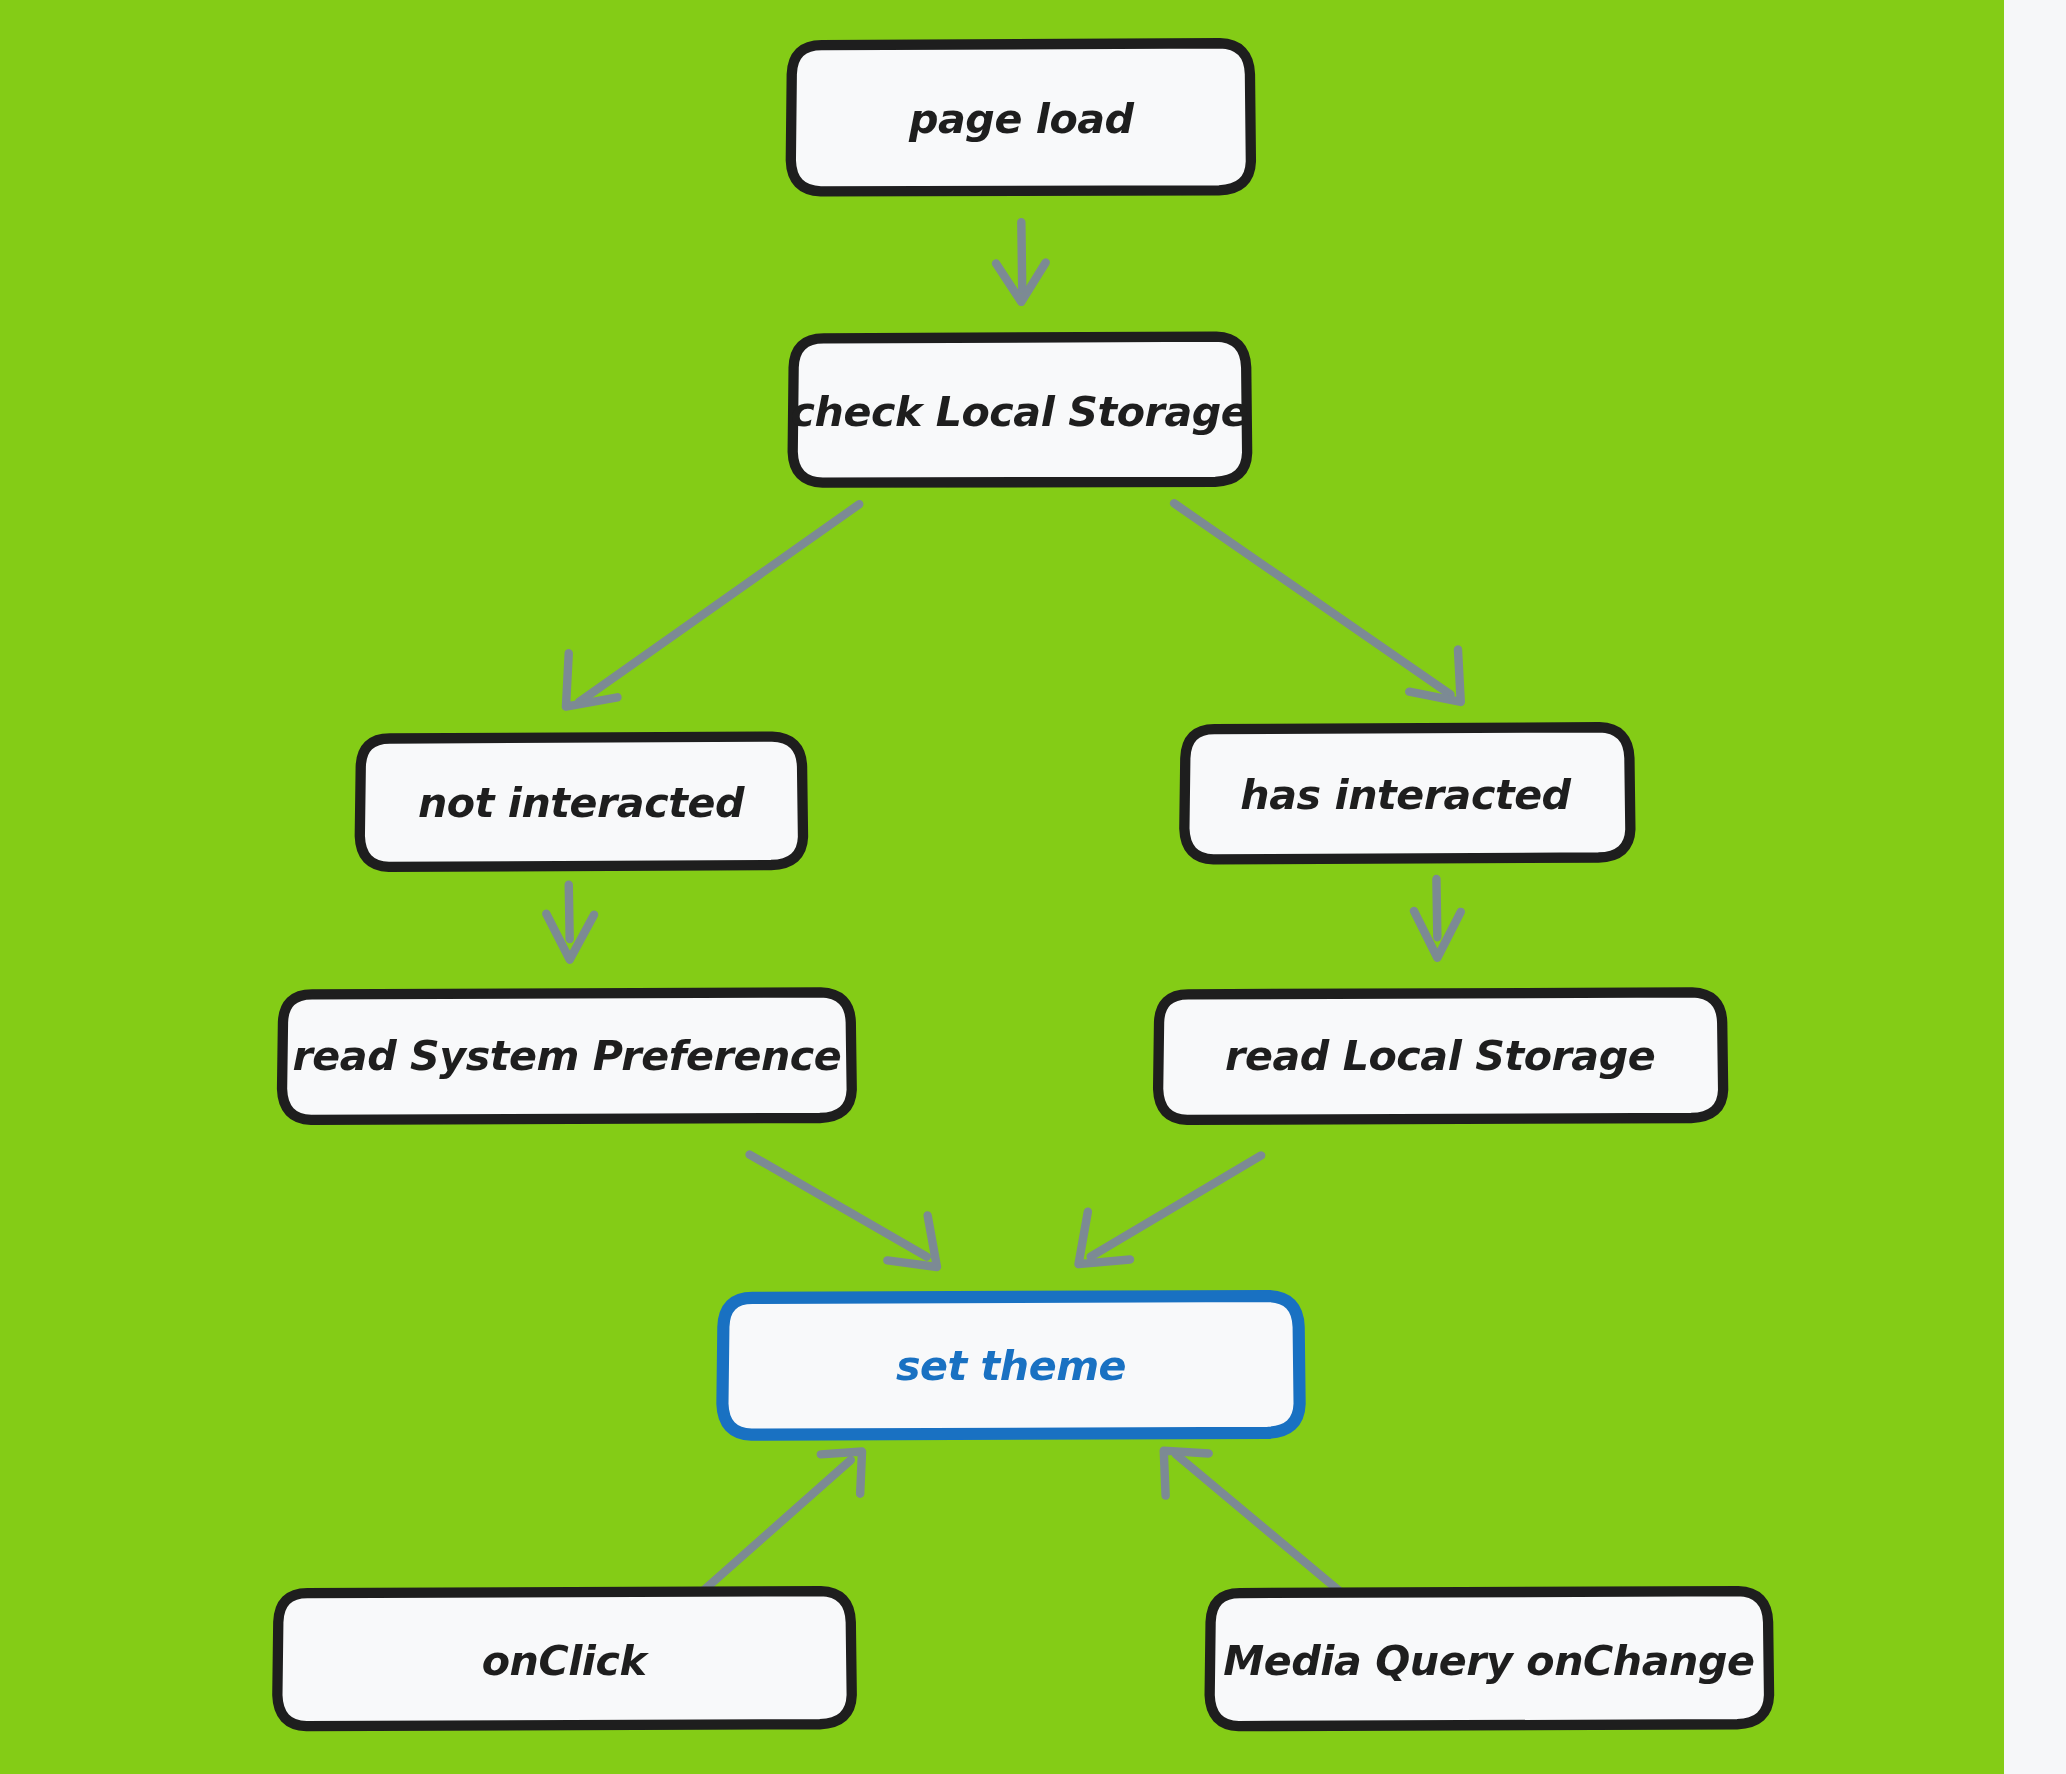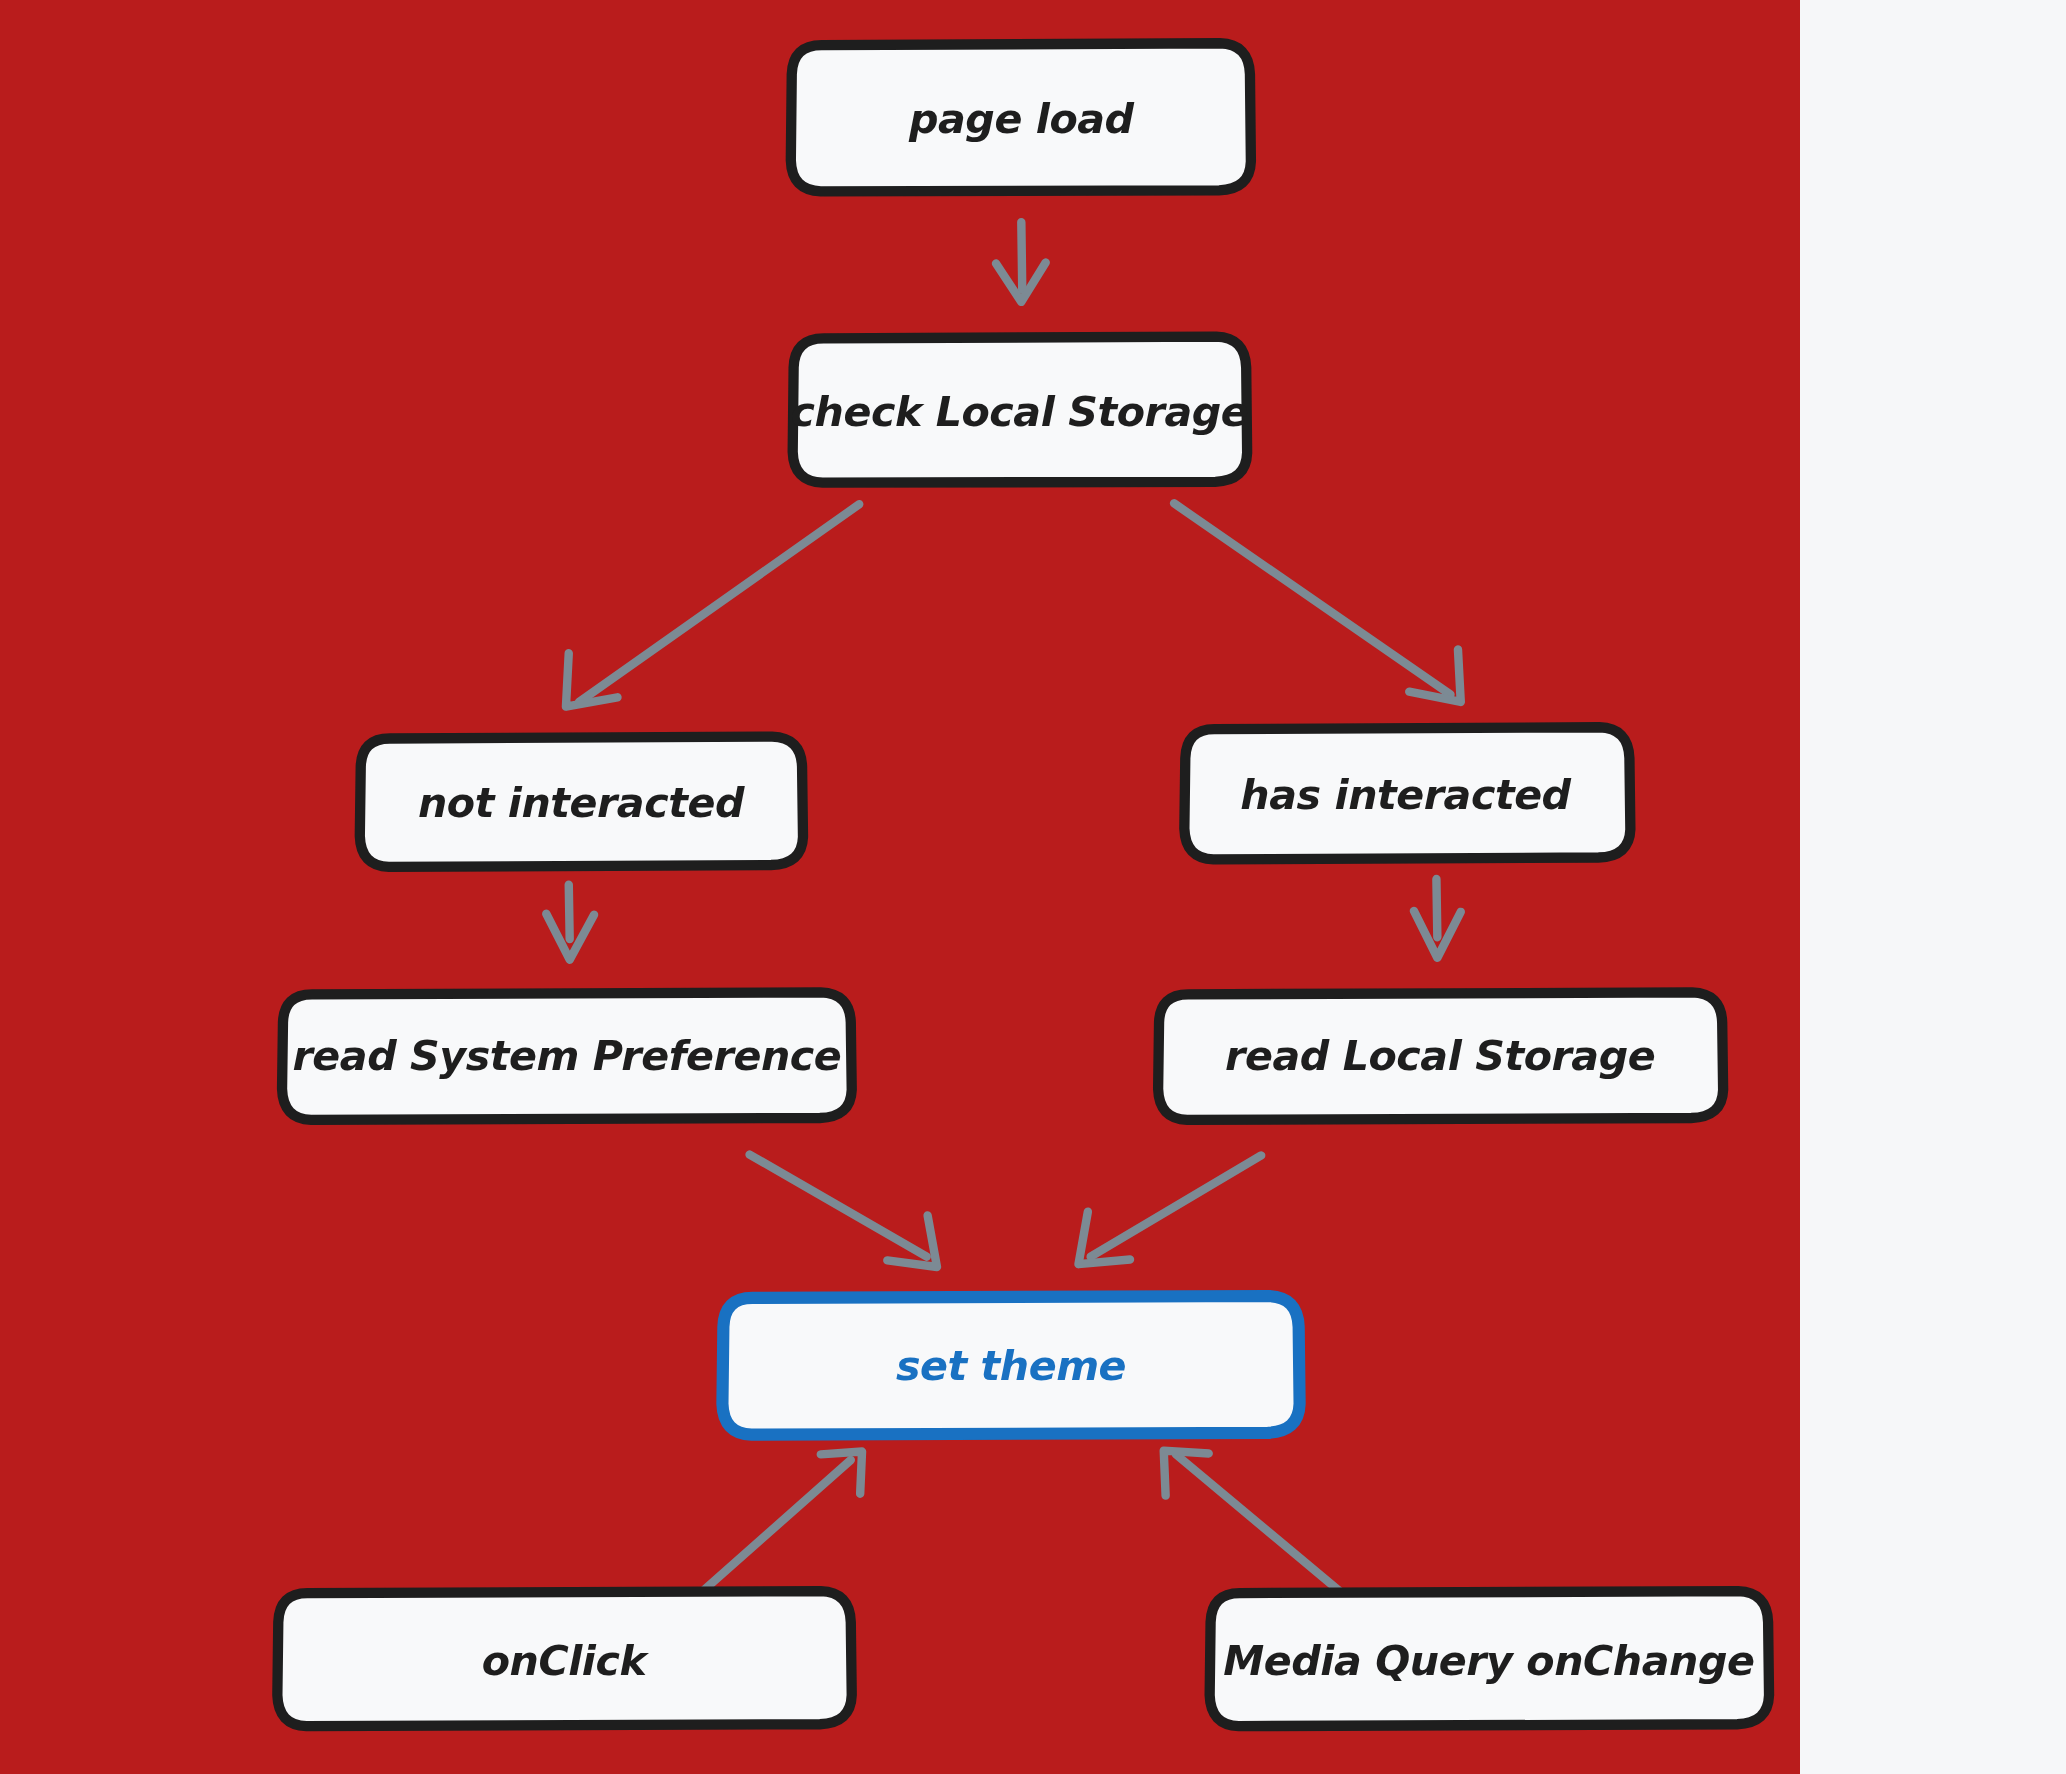--- a/index.html
+++ b/index.html
@@ -8,23 +8,23 @@
     background: #f6f7f9;
   }
   body {
     width: 2067px;
     height: 1775px;
     overflow: hidden;
     font-family: "DejaVu Sans", sans-serif;
   }
   #canvas {
     position: relative;
-    width: 1800px;
+    width: 2004px;
     height: 1775px;
-    background: #b91c1c;
+    background: #84cc16;
   }
   #flow-svg {
     position: absolute;
     top: 0;
     left: 0;
     width: 2067px;
     height: 1775px;
   }
   .node-label {
     font-family: "DejaVu Sans", sans-serif;

